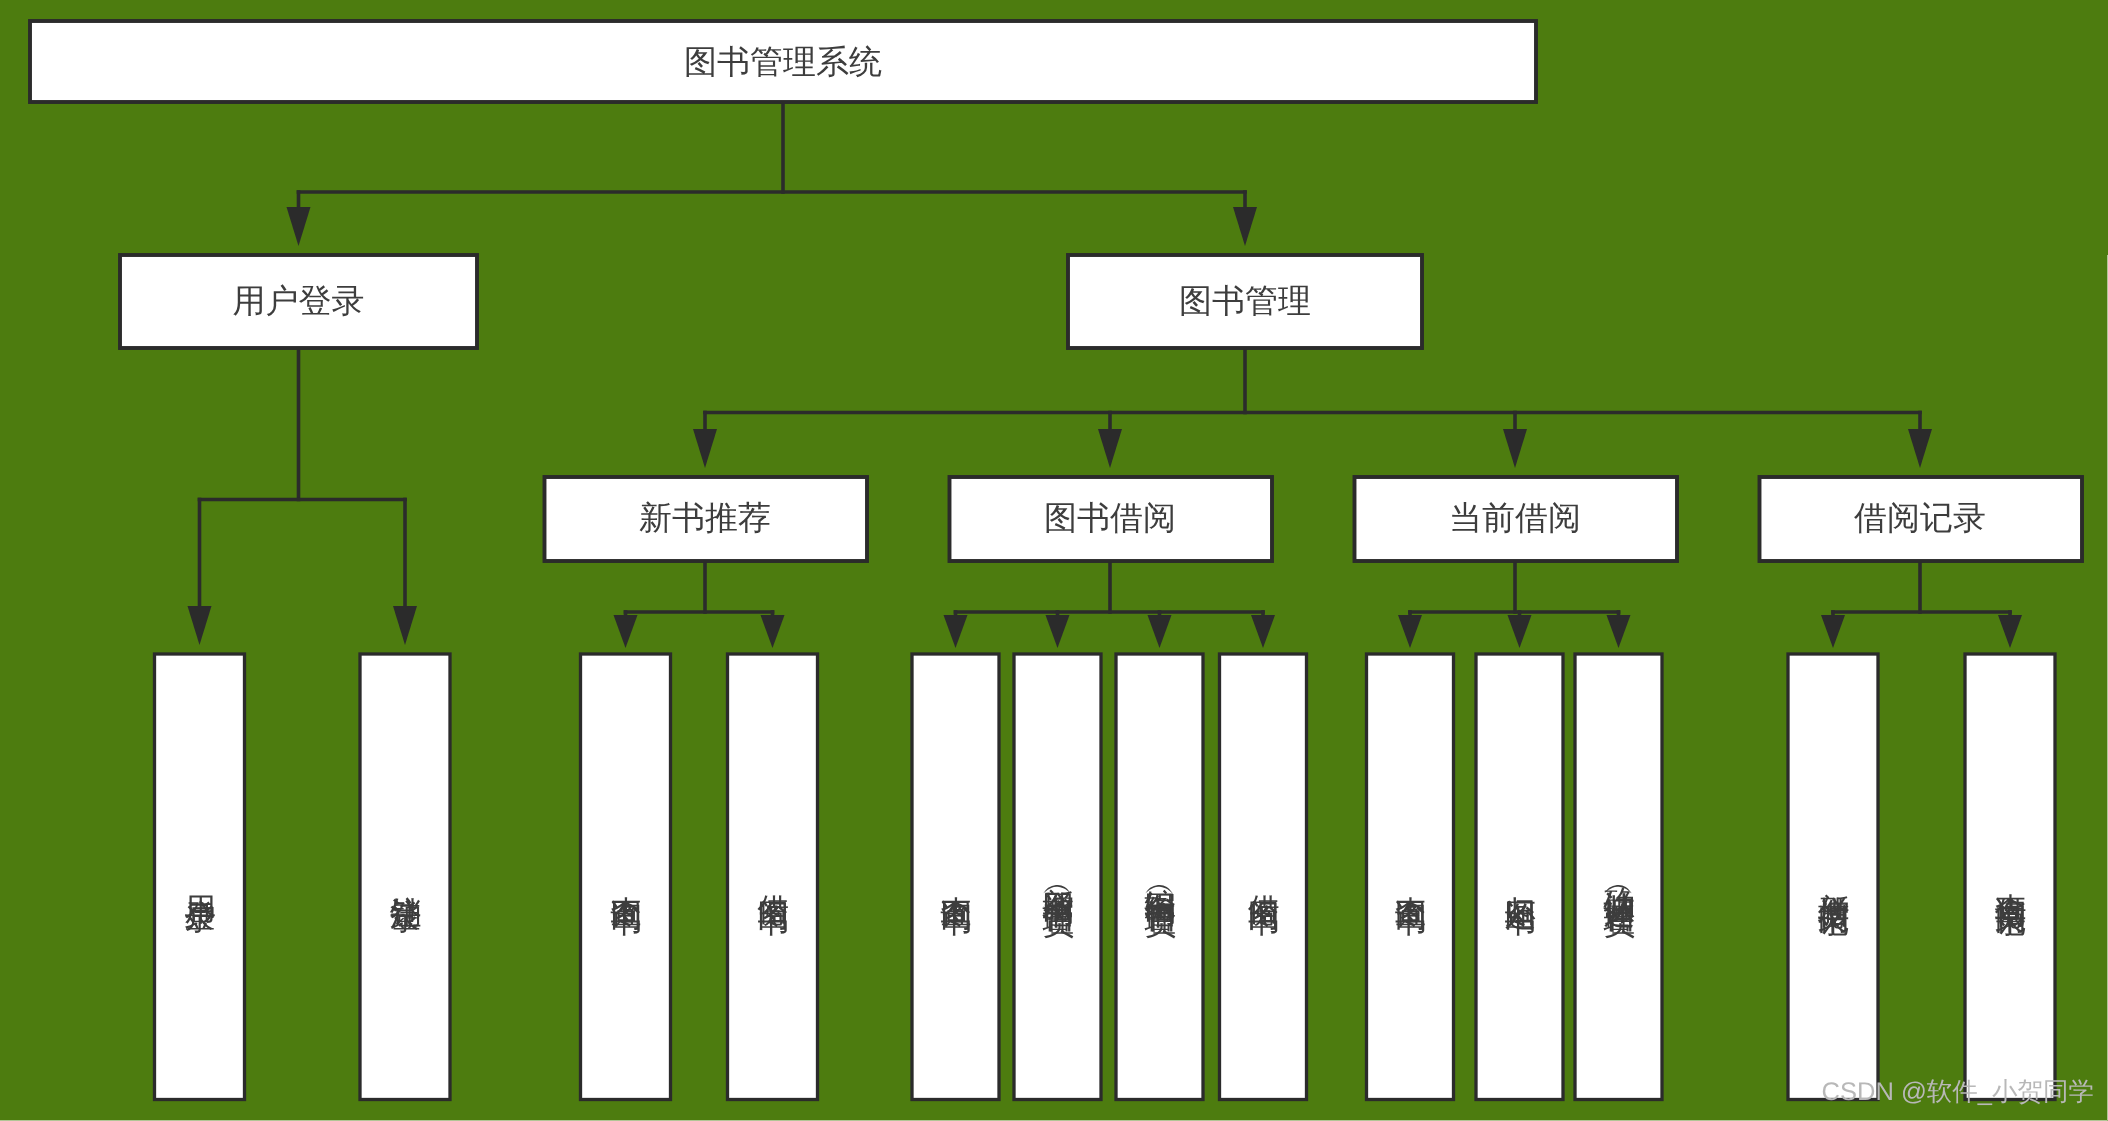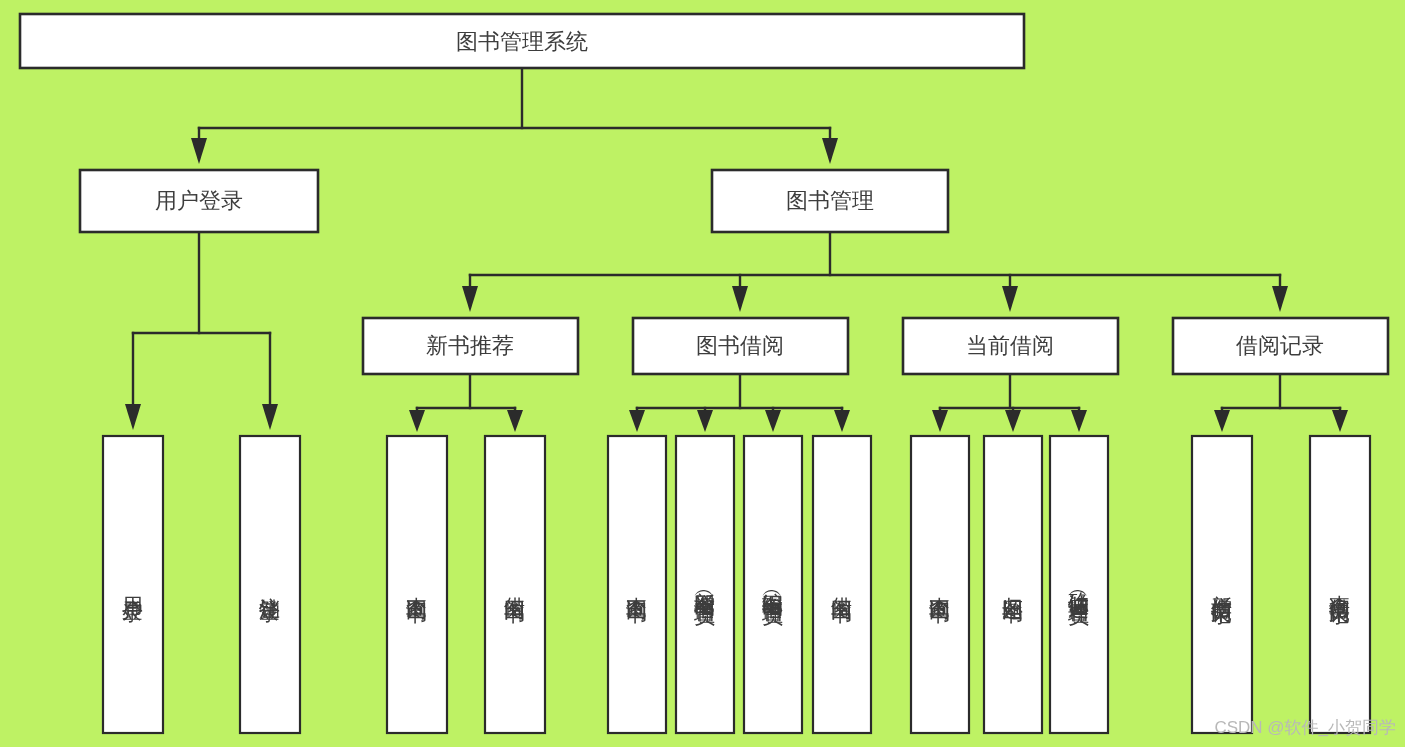--- a/index.html
+++ b/index.html
@@ -7,21 +7,21 @@
     padding: 0;
     background: #ffffff;
   }
   body {
     font-family: "Liberation Sans", "DejaVu Sans", sans-serif;
   }
   #diagram-root {
     position: relative;
     width: 1405px;
     height: 747px;
-    background: #bef264;
+    background: #4d7c0f;
     overflow: hidden;
   }
   svg#flow-svg {
     position: absolute;
     left: 0;
     top: 0;
     width: 1405px;
     height: 747px;
     display: block;
   }

